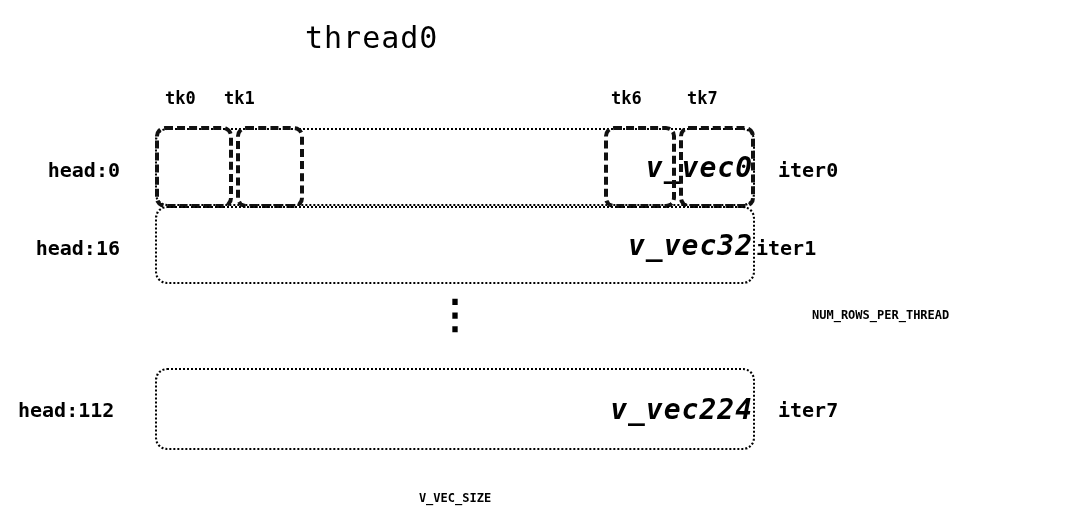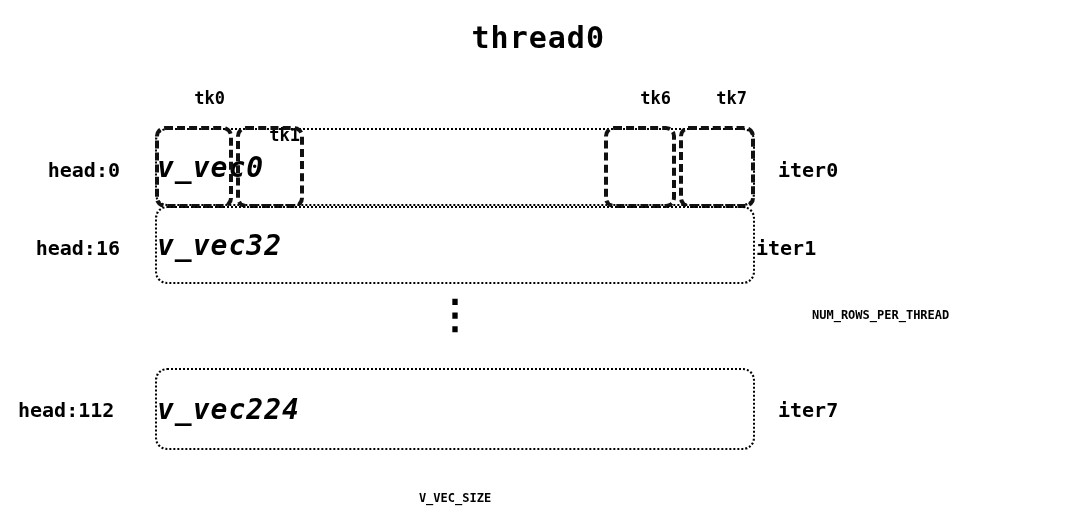--- a/index.html
+++ b/index.html
@@ -15,43 +15,43 @@
     font-family: "DejaVu Sans Mono", "Liberation Mono", monospace;
     color: #000000;
     overflow: hidden;
   }
   .abs { position: absolute; }
 
   .title {
     left: 305px;
     top: 20px;
     width: 300px;
-    text-align: right;
+    text-align: left;
     font-size: 30px;
-    font-weight: bold;
+    font-weight: normal;
     letter-spacing: 1px;
   }
 
   .tk-label {
     top: 88px;
     width: 60px;
-    text-align: right;
+    text-align: left;
     font-size: 17px;
     font-weight: bold;
   }
 
   .vec-row {
     left: 155px;
     width: 600px;
     border: 2px dotted #000000;
     border-radius: 12px;
     box-sizing: border-box;
     display: flex;
     align-items: center;
-    justify-content: flex-start;
+    justify-content: flex-end;
   }
   .vec-label {
     font-size: 28px;
     font-weight: bold;
     font-style: italic;
     letter-spacing: 1px;
   }
 
   .tk-box {
     top: 126px;
@@ -89,21 +89,21 @@
   }
 </style>
 </head>
 <body>
 
 <div class="canvas">
 
   <div class="abs title">thread0</div>
 
   <div class="abs tk-label" style="left:165px;">tk0</div>
-  <div class="abs tk-label" style="left:240px;margin-top:37px;">tk1</div>
+  <div class="abs tk-label" style="left:224px;">tk1</div>
   <div class="abs tk-label" style="left:611px;">tk6</div>
   <div class="abs tk-label" style="left:687px;">tk7</div>
 
   <div class="abs vec-row" style="top:128px; height:78px;">
     <span class="vec-label">v_vec0</span>
   </div>
 
   <div class="abs tk-box" style="left:155px; width:78px;"></div>
   <div class="abs tk-box" style="left:236px; width:68px;"></div>
   <div class="abs tk-box" style="left:604px; width:72px;"></div>

